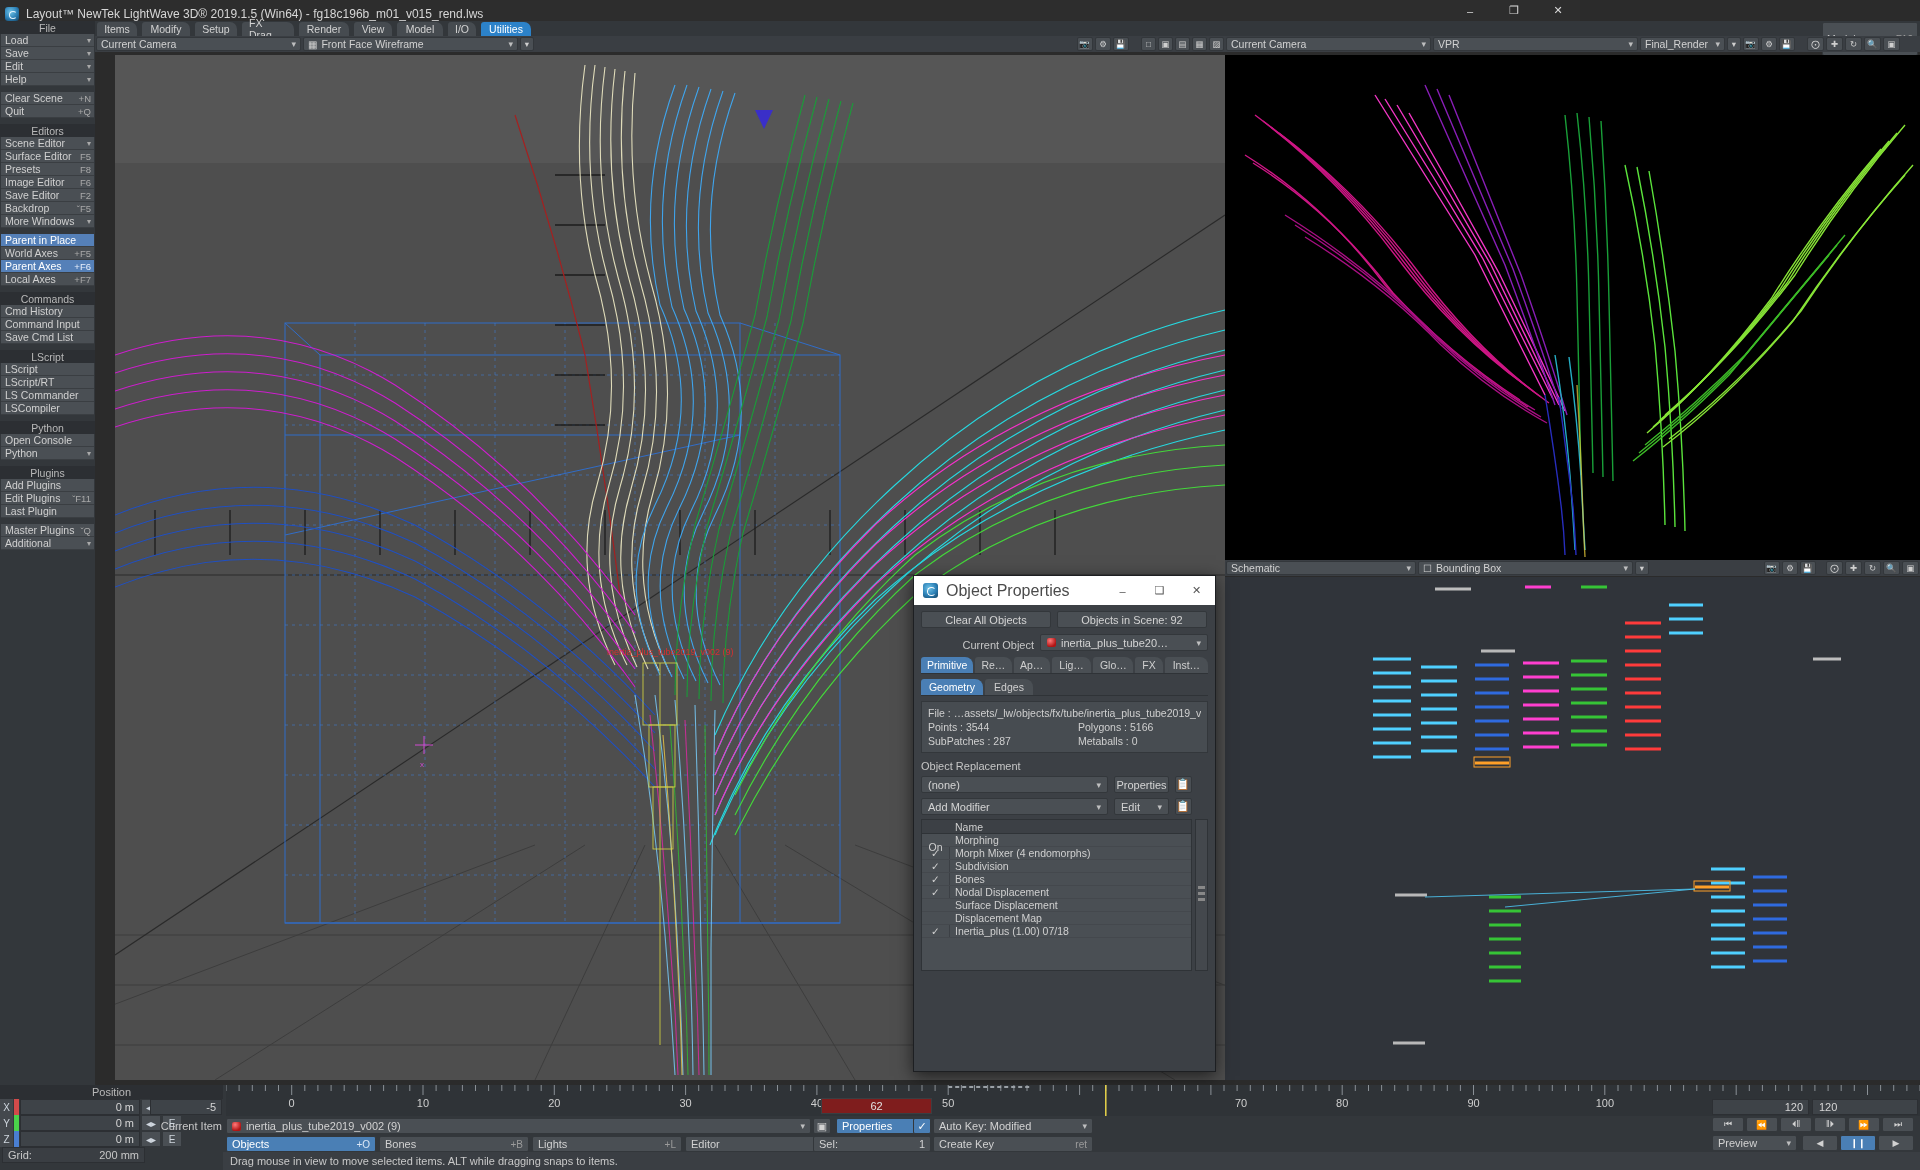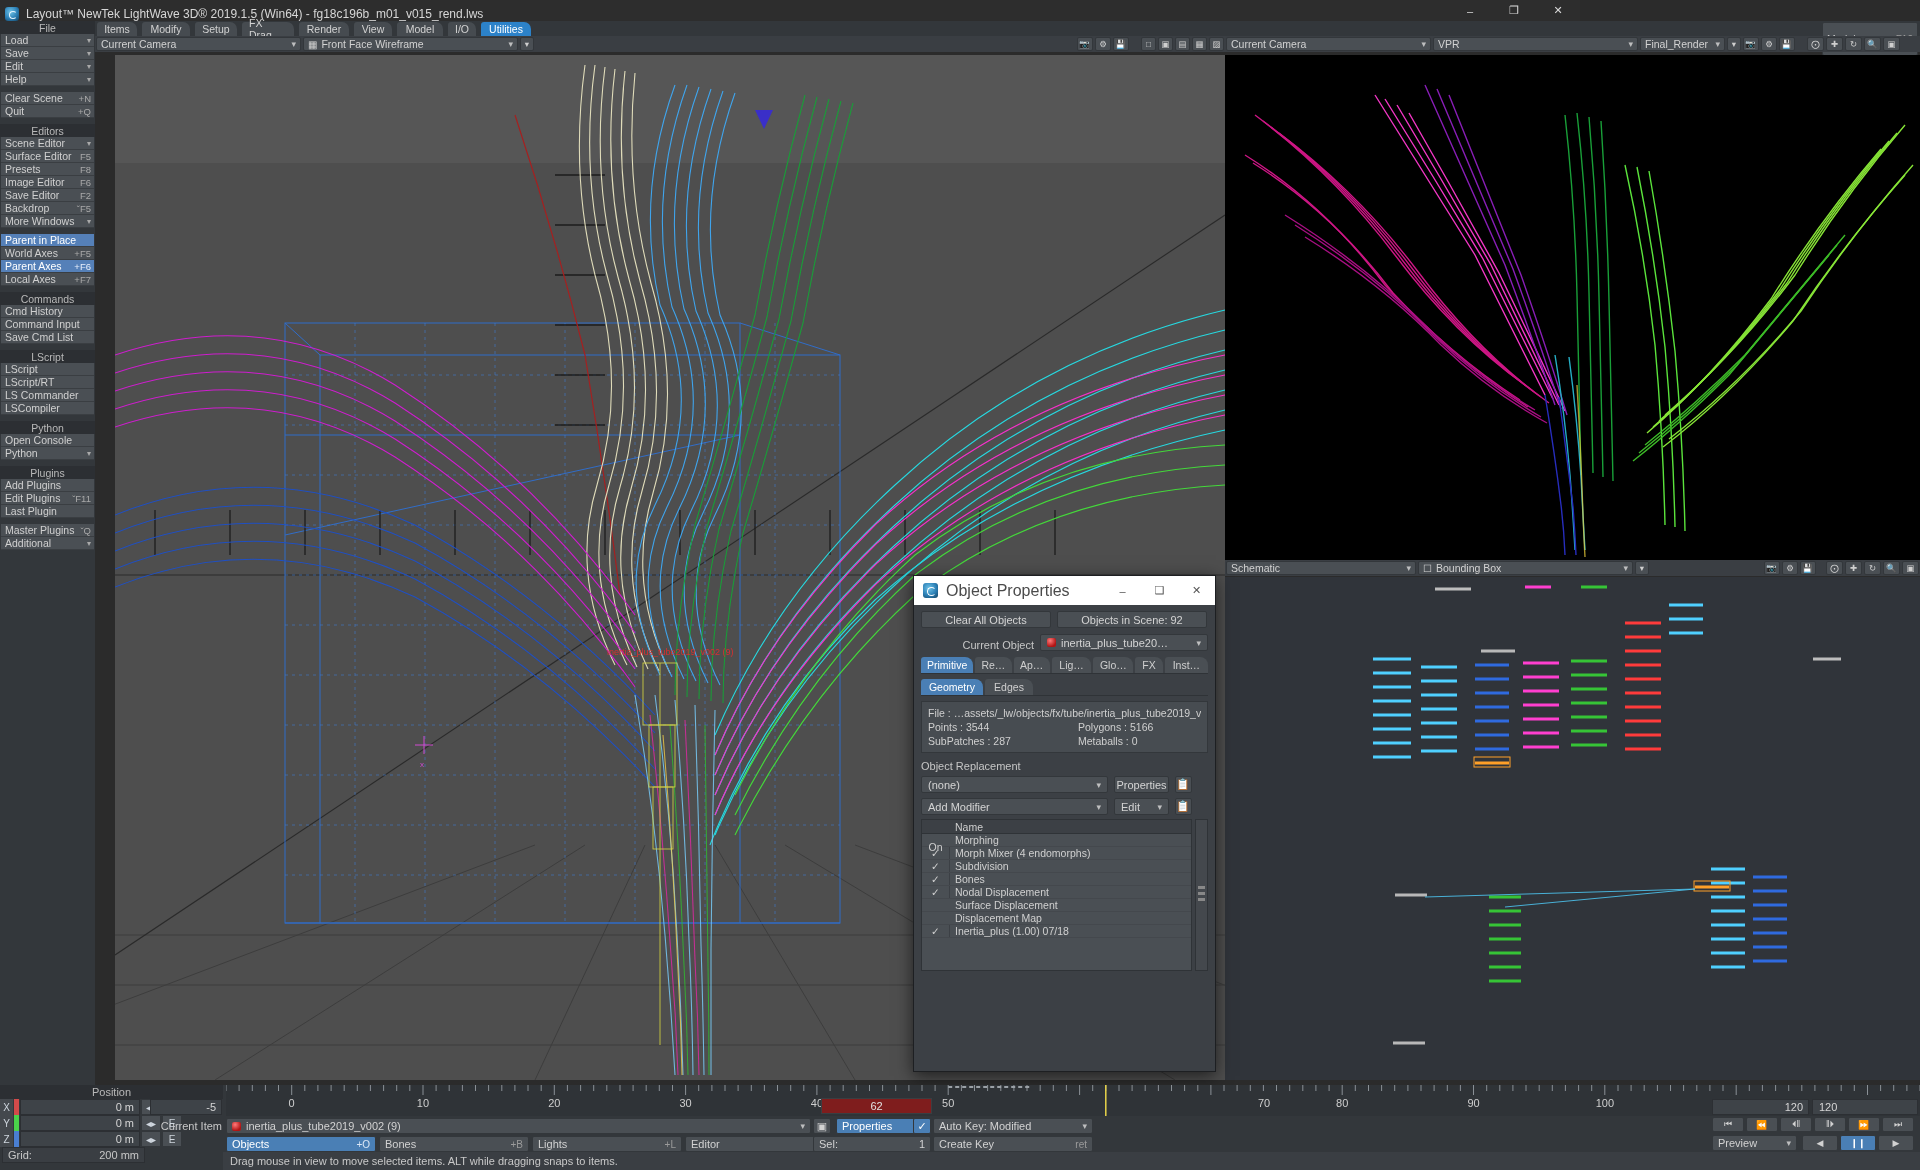--- a/index.html
+++ b/index.html
@@ -1147,21 +1147,21 @@
           <rect x="792.2" y="1" width="4" height="2" fill="#9aa0a6"></rect>
           <rect x="799.2" y="1" width="4" height="2" fill="#9aa0a6"></rect>
         </svg>
       <div id="tl-nums">
           <div class="tnum" style="left:53.65891472868216px;top:12px;width:24px;text-align:center;">0</div>
           <div class="tnum" style="left:184.97674418604652px;top:12px;width:24px;text-align:center;">10</div>
           <div class="tnum" style="left:316.2945736434109px;top:12px;width:24px;text-align:center;">20</div>
           <div class="tnum" style="left:447.61240310077517px;top:12px;width:24px;text-align:center;">30</div>
           <div class="tnum" style="left:578.9302325581396px;top:12px;width:24px;text-align:center;">40</div>
           <div class="tnum" style="left:710.2480620155038px;top:12px;width:24px;text-align:center;">50</div>
-          <div class="tnum" style="left:1026px;top:12px;width:24px;text-align:center;">70</div>
+          <div class="tnum" style="left:1003px;top:12px;width:24px;text-align:center;">70</div>
           <div class="tnum" style="left:1104.2015503875969px;top:12px;width:24px;text-align:center;">80</div>
           <div class="tnum" style="left:1235.5193798449611px;top:12px;width:24px;text-align:center;">90</div>
           <div class="tnum" style="left:1366.8372093023256px;top:12px;width:24px;text-align:center;">100</div>
           <div class="tnum" style="left:1498.15503875969px;top:12px;width:24px;text-align:center;">110</div>
           <div class="tnum" style="left:1629.4728682170542px;top:12px;width:24px;text-align:center;">120</div>
         </div>
       <div class="transp" style="left:595px;top:13px;width:111px;">62</div>
     </div>
 
     <div class="numf" style="position:absolute;left:1712px;top:14px;width:97px;">120</div>

